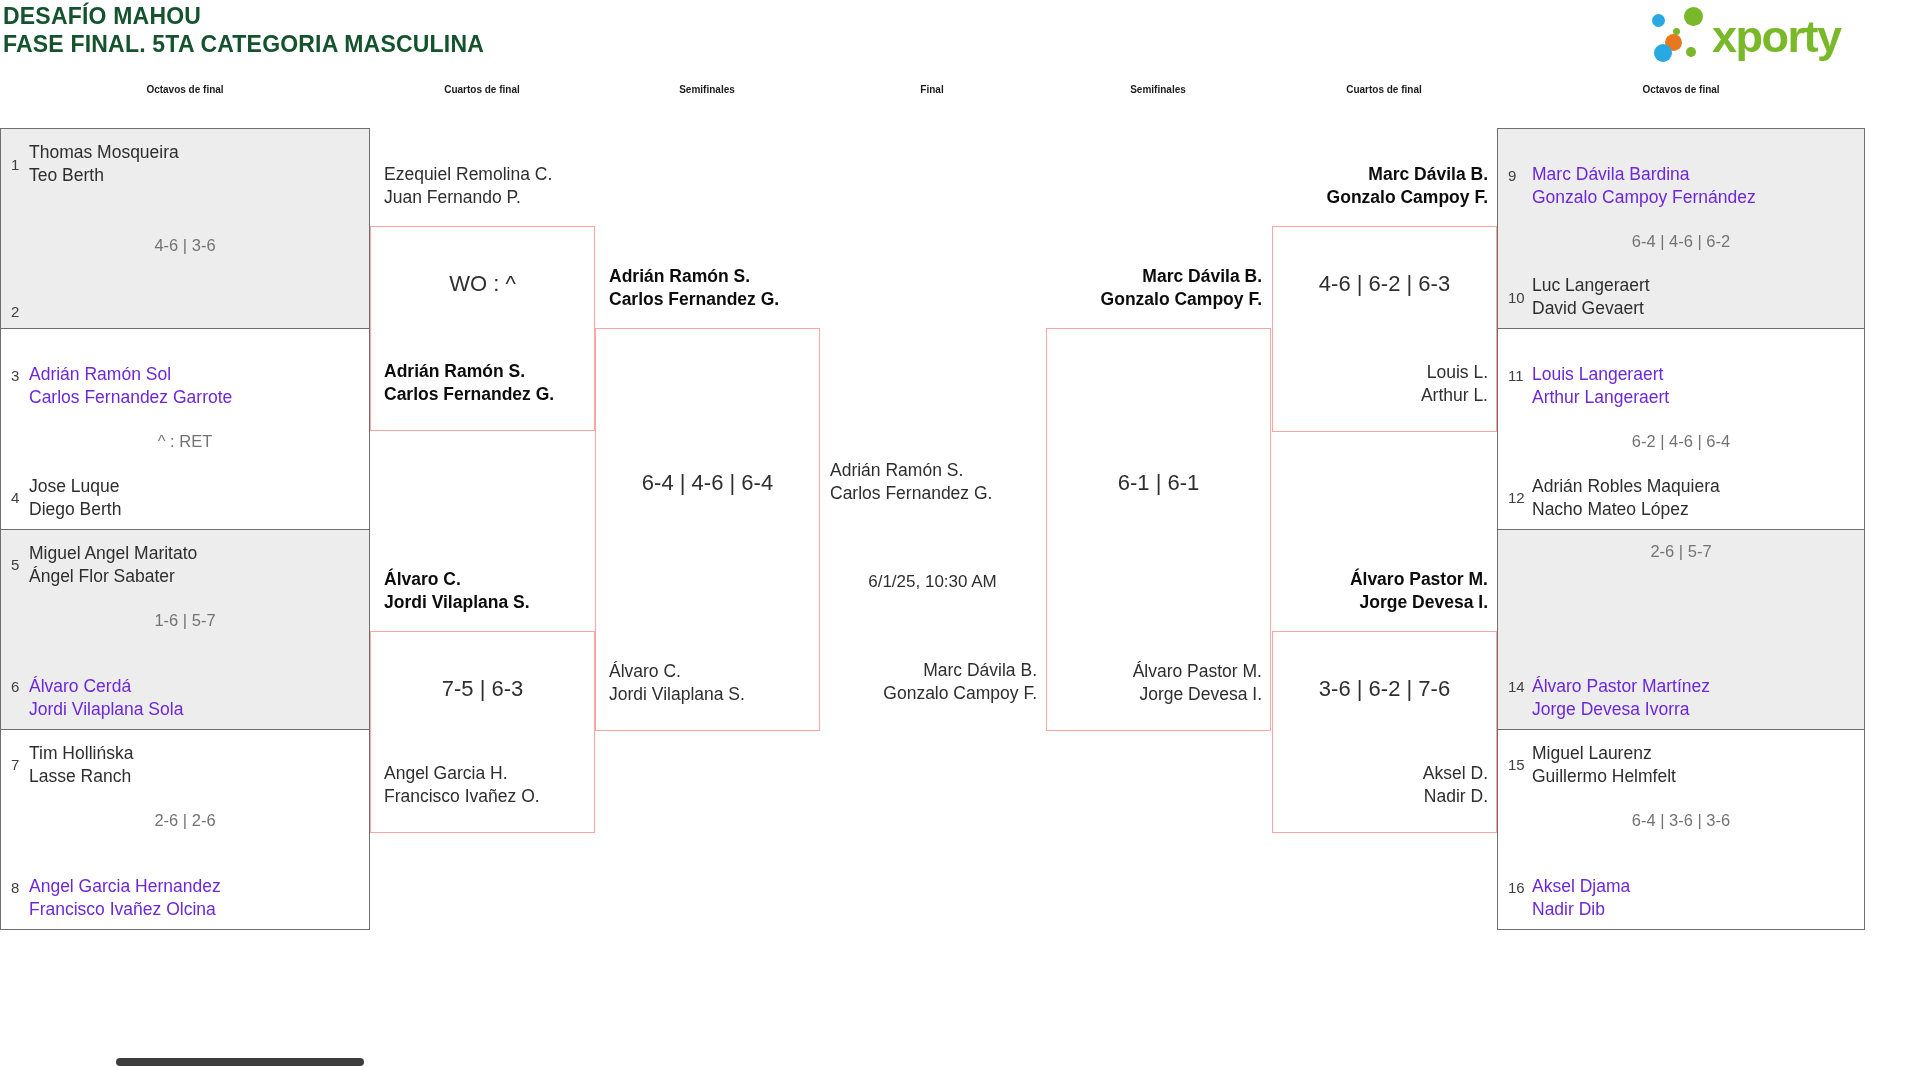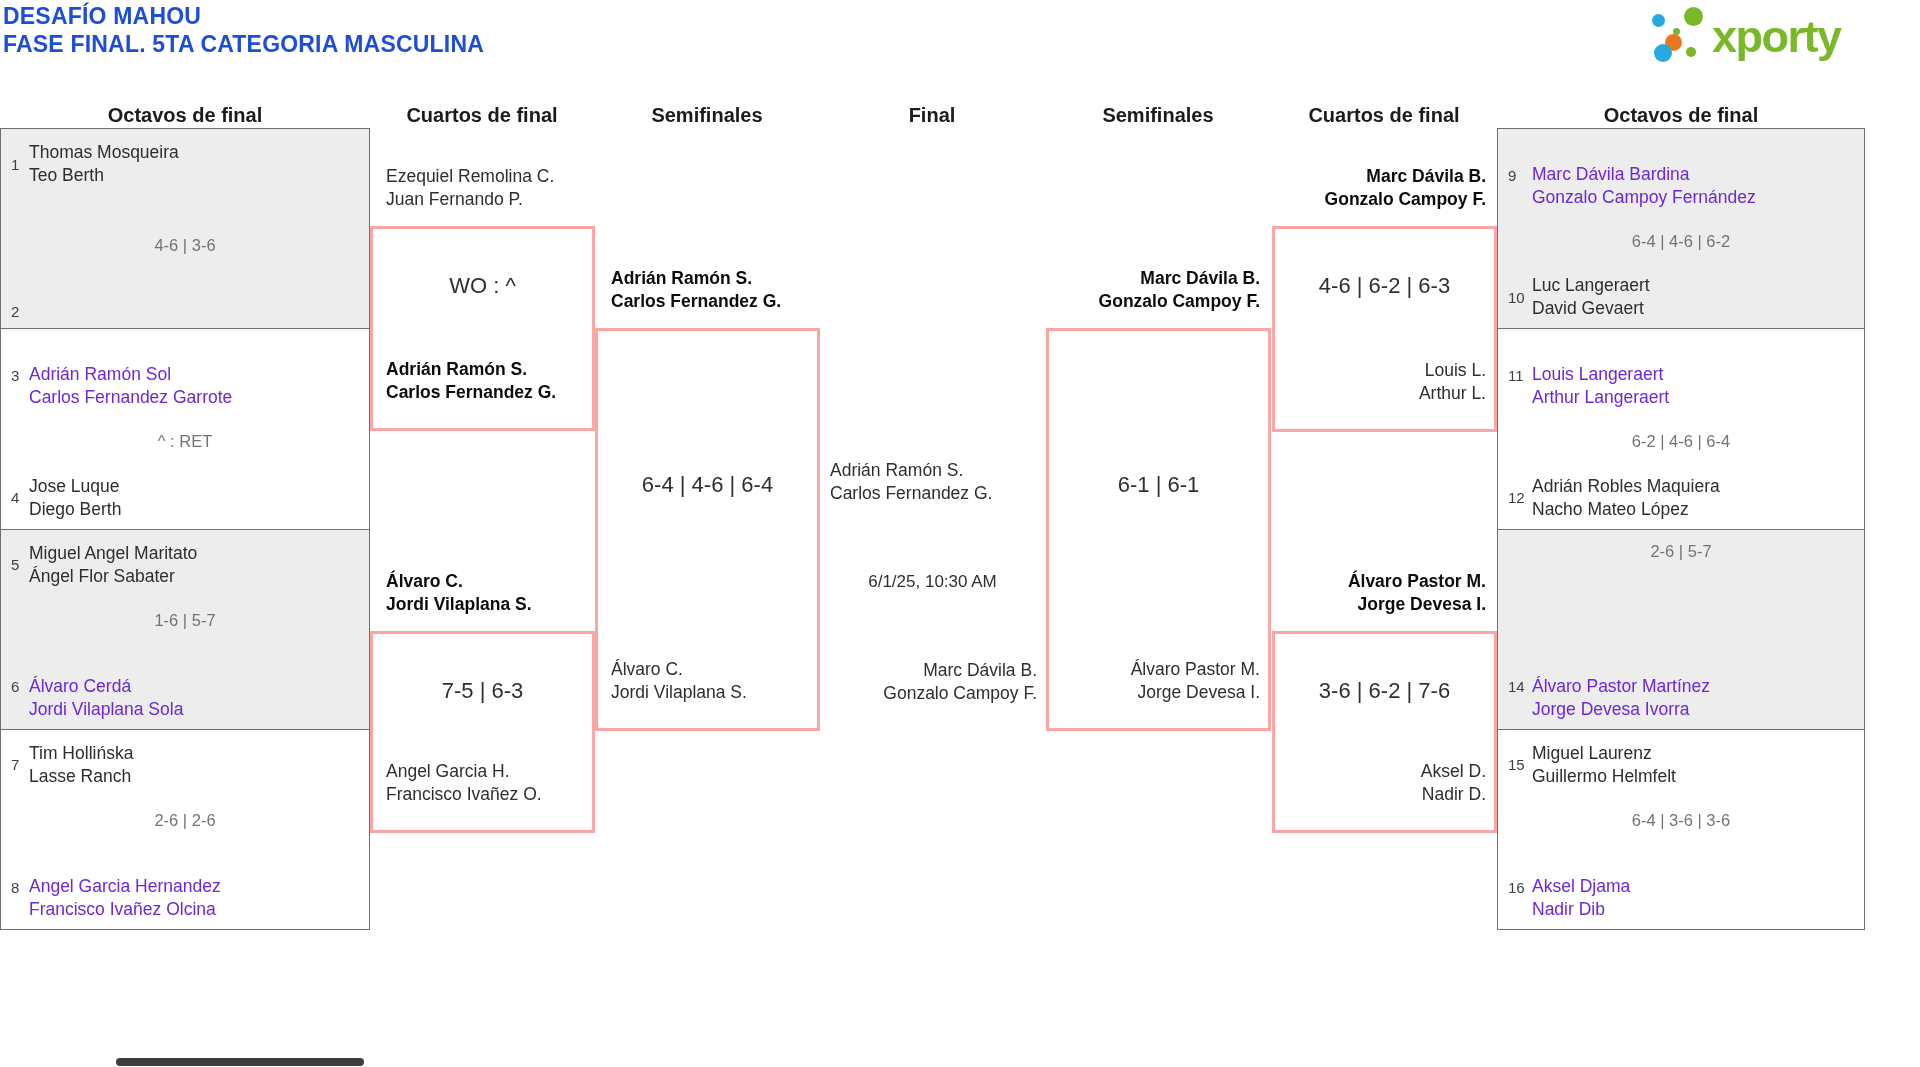--- a/index.html
+++ b/index.html
@@ -3,47 +3,47 @@
 <meta charset="utf-8">
 <style>
   html,body { margin:0; padding:0; background:#ffffff; }
   .page {
     position:relative; width:1920px; height:1067px; background:#ffffff; overflow:hidden;
     font-family:"Liberation Sans","DejaVu Sans",sans-serif; color:#222;
   }
 
   
   .title-block { position:absolute; left:3px; top:2px; }
-  .title-line { font-size:23px; line-height:28px; font-weight:700; color:#1d4ed8; letter-spacing:.2px; }
+  .title-line { font-size:23px; line-height:28px; font-weight:700; color:#14532d; letter-spacing:.2px; }
 
   
   .logo { position:absolute; left:1652px; top:6px; width:226px; height:64px; }
   .dot { position:absolute; border-radius:50%; }
   .logo-text {
     position:absolute; left:60px; top:6px; font-size:45px; line-height:50px; font-weight:800;
     letter-spacing:-1.5px; color:#79b829;
   }
 
   
-  .hdr { position:absolute; top:104px; width:220px; text-align:center; font-size:20px; font-weight:700; color:#1b1b1b; }
+  .hdr { position:absolute; top:84px; width:220px; text-align:center; font-size:10px; font-weight:700; color:#1b1b1b; }
 
   
   .box { position:absolute; box-sizing:border-box; border:1px solid #6f6f6f; display:flex; flex-direction:column; background:#fff; }
   .om { position:relative; flex:1 1 0; box-sizing:border-box; display:flex; flex-direction:column; justify-content:space-between; padding:12px 10px 8px 10px; }
   .om + .om { border-top:1px solid #6f6f6f; }
   .om.shaded { background:#ededed; }
   .team { display:flex; align-items:center; }
   .seed { font-size:15px; color:#3f3f3f; width:18px; flex:0 0 auto; }
   .box.rightbox .seed { width:24px; }
   .names { font-size:17.5px; line-height:23px; color:#2e2e2e; }
   .names.b { font-weight:400; color:#6d28d9;margin-top:22px; }
   .score { text-align:center; font-size:16.5px; color:#737373; align-self:center; }
 
   
-  .rbox { position:absolute; box-sizing:border-box; border:3px solid #fca5a5; }
+  .rbox { position:absolute; box-sizing:border-box; border:1px solid #fca5a5; }
   .slot { position:absolute; font-size:17.5px; line-height:23px; color:#2e2e2e; white-space:nowrap; }
   .slot.b { font-weight:700; color:#0c0c0c; }
   .slot-top { bottom:calc(100% + 18px); left:13px; }
   .slot-bot { bottom:24px; left:13px; }
   .rbox.r .slot-top, .rbox.r .slot-bot { left:auto; right:8px; text-align:right; }
   .rscore { position:absolute; left:0; right:0; top:44px; text-align:center; font-size:22px; color:#2f2f2f; }
   .rbox.semi .rscore { top:141px; }
 
   
   .final-slot { position:absolute; font-size:17.5px; line-height:23px; color:#2e2e2e; white-space:nowrap; }

